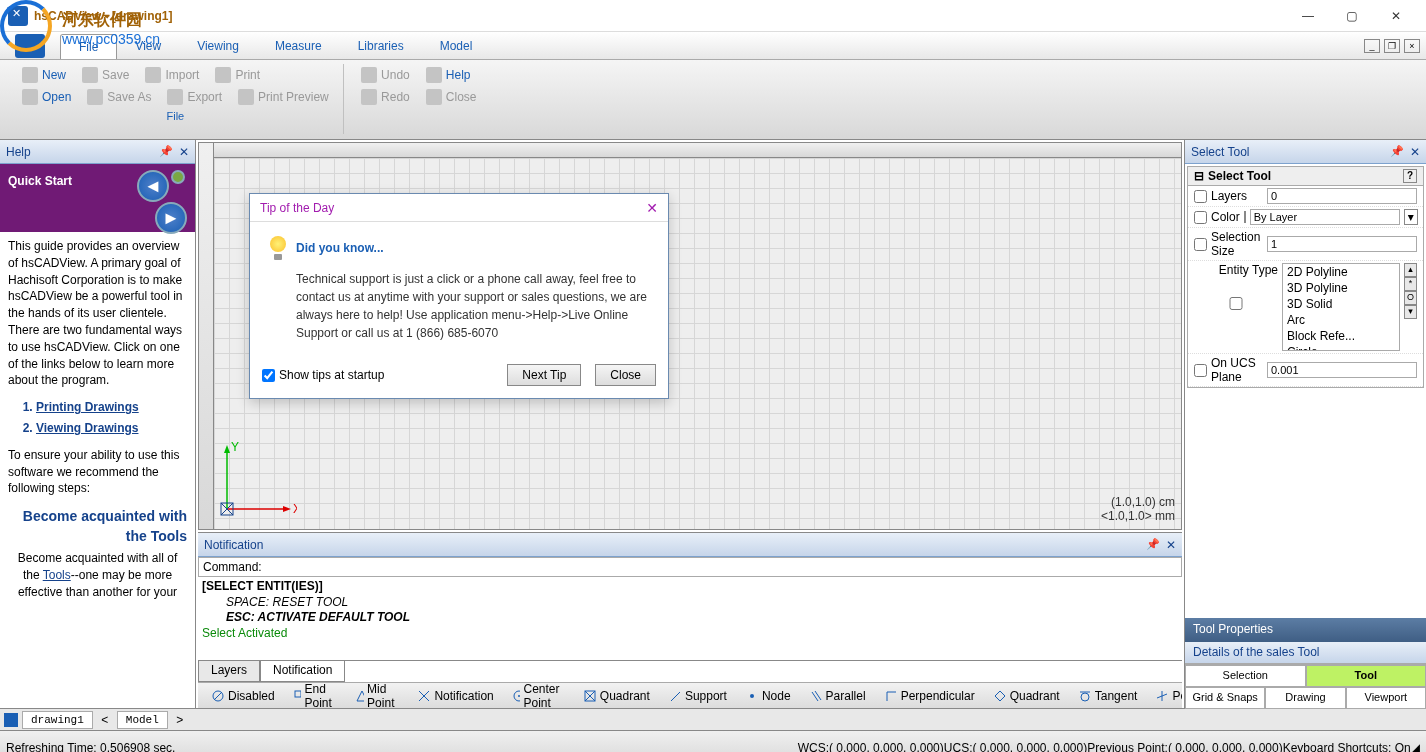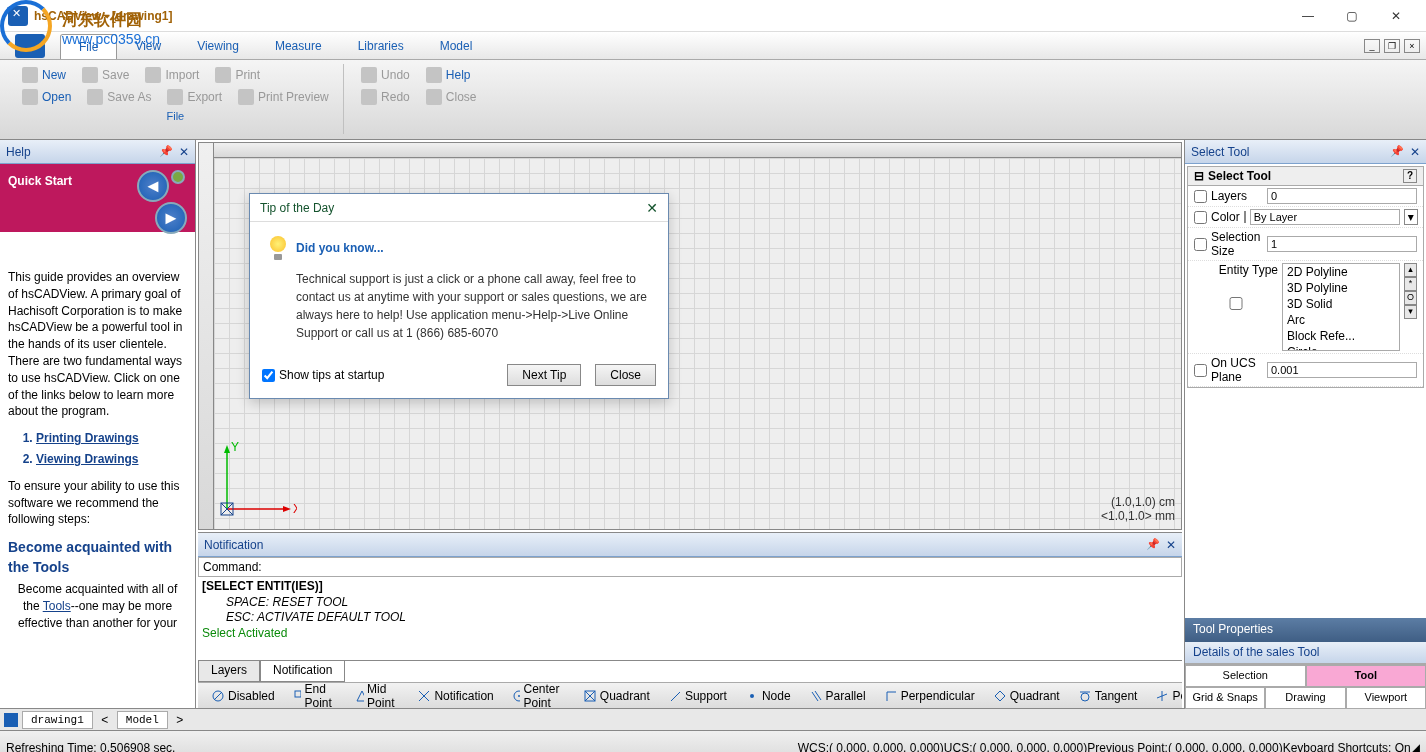--- a/index.html
+++ b/index.html
@@ -39,49 +39,49 @@
 .ribbon-label { text-align:center; color:#1a5fb4; font-size:11px; margin-top:2px; }
 
 
 .main-area { display:flex; height: calc(752px - 32px - 28px - 80px - 22px - 22px); position:relative; }
 
 
 .help-panel { width: 196px; border-right:1px solid #888; display:flex; flex-direction:column; }
 .panel-header { height:24px; background:linear-gradient(#e8eff8,#c6d5ea); border-bottom:1px solid #7da2ce; display:flex; align-items:center; padding:0 6px; color:#15428b; font-weight:400; }
 .panel-header .pin { margin-left:auto; color:#15428b; cursor:pointer; font-size:11px; }
 .panel-header .close-x { margin-left:6px; cursor:pointer; color:#15428b; }
-.help-nav { height:68px; background:#be185d; color:#fff; padding:6px 8px; display:flex; align-items:flex-start; justify-content:space-between; }
+.help-nav { height:68px; background:#701a75; color:#fff; padding:6px 8px; display:flex; align-items:flex-start; justify-content:space-between; }
 .help-nav h2 { font-size:18px; font-weight:bold; line-height:1.1; }
 .help-nav .arrows { display:flex; flex-direction:column; gap:-2px; }
 .nav-arrow { width:32px; height:32px; border-radius:50%; background:radial-gradient(#4d7fc9,#1a5fb4); display:flex; align-items:center; justify-content:center; color:#fff; font-size:18px; border:2px solid #8ab; cursor:pointer; }
-.help-content { flex:1; overflow:auto; padding:17px 8px; font-size:12px; line-height:1.4; color:#000;margin-top:20px; }
+.help-content { flex:1; overflow:auto; padding:6px 8px; font-size:12px; line-height:1.4; color:#000; }
 .help-content ol { margin:10px 0 10px 28px; }
 .help-content ol li { color:#15428b; font-weight:bold; margin-bottom:4px; }
 .help-content a { color:#15428b; text-decoration:underline; }
-.help-content h3 { color:#15428b; font-size:14px; font-weight:bold; margin:10px 0 4px 0; }
+.help-content h3 { color:#15428b; font-size:14px; font-weight:bold; margin:10px 0 4px 0;text-align:right; }
 
 
 .center-area { flex:1; display:flex; flex-direction:column; min-width:0; }
 .canvas-wrap { flex:1; position:relative; border:1px solid #888; margin:2px; overflow:hidden;
   background-color:#eee;
   background-image:
     linear-gradient(#d6d6d6 1px, transparent 1px),
     linear-gradient(90deg,#d6d6d6 1px, transparent 1px),
     linear-gradient(#c8c8c8 1px, transparent 1px),
     linear-gradient(90deg,#c8c8c8 1px, transparent 1px);
   background-size: 15px 15px, 15px 15px, 75px 75px, 75px 75px;
 }
 .ruler-h { position:absolute; top:0; left:0; right:0; height:15px; background:linear-gradient(#f0f0f0,#d8d8d8); border-bottom:1px solid #888; }
 .ruler-v { position:absolute; top:0; left:0; bottom:0; width:15px; background:linear-gradient(#f0f0f0,#d8d8d8); border-right:1px solid #888; }
 .axes { position:absolute; bottom:10px; left:18px; }
 .coord-label { position:absolute; bottom:6px; right:6px; font-size:10px; color:#333; text-align:right; }
 
 
 .tip-dialog { position:absolute; top:50px; left:50px; width:420px; background:#fff; border:1px solid #6a8ab0; box-shadow:0 4px 12px rgba(0,0,0,0.2); }
-.tip-header { height:28px; display:flex; align-items:center; padding:0 10px; border-bottom:1px solid #ddd; color:#14532d; }
+.tip-header { height:28px; display:flex; align-items:center; padding:0 10px; border-bottom:1px solid #ddd; color:#a21caf; }
 .tip-header .x { margin-left:auto; cursor:pointer; font-size:14px; }
 .tip-body { padding:14px 18px; }
 .tip-title { color:#1a5fb4; font-size:15px; font-weight:bold; margin-bottom:10px; display:flex; align-items:center; gap:8px; }
 .bulb { width:20px; height:24px; display:inline-block; position:relative; }
 .bulb::before { content:""; position:absolute; top:0; left:2px; width:16px; height:16px; background:radial-gradient(#fff176,#fbc02d); border-radius:50%; }
 .bulb::after { content:""; position:absolute; bottom:0; left:6px; width:8px; height:6px; background:#999; border-radius:1px; }
 .tip-text { color:#333; line-height:1.5; margin-left:28px; }
 .tip-footer { padding:8px 12px 12px 12px; display:flex; align-items:center; gap:8px; border-top:0; }
 .tip-footer label { display:flex; align-items:center; gap:4px; }
 .dlg-btn { margin-left:auto; padding:3px 14px; border:1px solid #888; background:linear-gradient(#f5f5f5,#ddd); cursor:pointer; }
@@ -115,21 +115,21 @@
 .entity-list { flex:1; border:1px solid #aaa; overflow:auto; font-size:11px; }
 .entity-list div { padding:1px 4px; }
 .scroll-btns { width:13px; display:flex; flex-direction:column; justify-content:space-between; }
 .sb { height:14px; border:1px solid #888; background:#e8e8e8; font-size:9px; text-align:center; cursor:pointer; }
 
 .lower-panel-header { height:24px; background:linear-gradient(#5c7da4,#3f5e84); color:#fff; padding:4px 8px; }
 .lower-panel-sub { height:22px; background:linear-gradient(#e8eff8,#c6d5ea); color:#15428b; padding:3px 8px; border-bottom:1px solid #aaa; }
 .right-tabs { height:44px; border-top:1px solid #aaa; }
 .right-tab-row { display:flex; height:22px; }
 .right-tab { flex:1; text-align:center; padding:3px 0; border:1px solid #aaa; cursor:pointer; font-size:11px; }
-.right-tab.active { font-weight:bold; background:#f9a8d4; }
+.right-tab.active { font-weight:bold; background:#bef264; }
 
 
 .doc-tabs { height:22px; background:#e8e8e8; border-top:1px solid #888; display:flex; align-items:center; padding:0 4px; gap:4px; }
 .doc-tab { padding:2px 8px; border:1px solid #aaa; background:#fff; font-family:"Courier New",monospace; font-size:11px; cursor:pointer; }
 .doc-nav { width:16px; text-align:center; cursor:pointer; }
 
 
 .status-bar { height:34px; background:linear-gradient(#f0f0f0,#d8d8d8); border-top:1px solid #888; display:flex; align-items:center; padding:0 6px; font-size:11px; gap:12px;text-decoration:underline; }
 .status-bar .right { margin-left:auto; display:flex; }
 </style>
@@ -316,21 +316,21 @@
         <span class="pin">📌</span>
         <span class="close-x">✕</span>
       </div>
       <div class="cmd-line">
         <span>Command:</span>
         <input type="text" style="">
       </div>
       <div class="cmd-output">
         <div class="bold">[SELECT ENTIT(IES)]</div>
         <div class="ital" style="padding-left:24px;">SPACE: RESET TOOL</div>
-        <div class="ital" style="padding-left:24px;">ESC: ACTIVATE DEFAULT TOOL</div>
+        <div class="ital" style="padding-left:24px;font-weight:bold;">ESC: ACTIVATE DEFAULT TOOL</div>
         <div class="green">Select Activated</div>
       </div>
       <div class="notif-tabs">
         <div class="notif-tab">Layers</div>
         <div class="notif-tab active">Notification</div>
       </div>
     </div>
 
     <div class="snap-bar">
       <div class="snap-btn">

